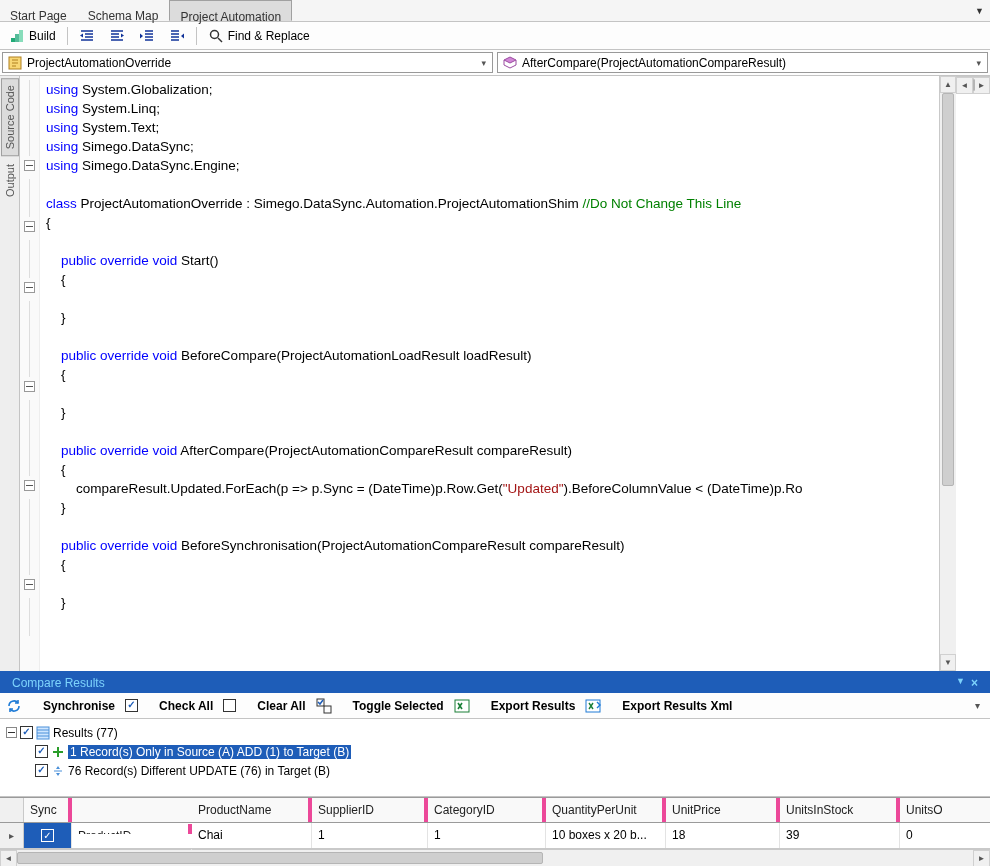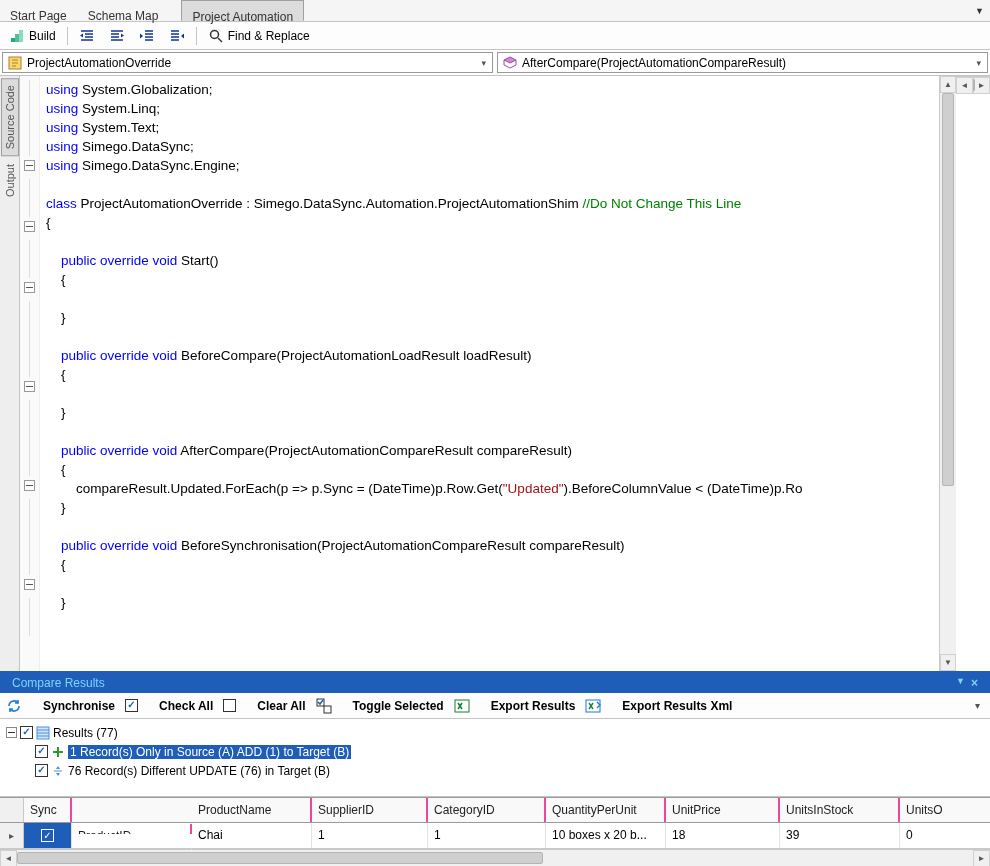--- a/index.html
+++ b/index.html
@@ -1,20 +1,20 @@
 <!DOCTYPE html>
 <html><head>
 <meta charset="utf-8">
 <style>
   * { box-sizing: border-box; font-family: "Segoe UI", Tahoma, sans-serif; }
   body { margin:0; padding:0; width:990px; height:866px; background:#fff; color:#000; font-size:12px; overflow:hidden; display:flex; flex-direction:column; }
   
   .tab-strip { height:22px; background:#f5f5f5; border-bottom:1px solid #c4c4c4; display:flex; align-items:stretch; position:relative;}
   .tab { padding:9px 10px; border-right:1px solid transparent; color:#333; cursor:default; }
-  .tab.active { background:#dcdcdc; border:1px solid #a0a0a0; border-bottom:1px solid #dcdcdc;margin-left:12px; }
+  .tab.active { background:#dcdcdc; border:1px solid #a0a0a0; border-bottom:1px solid #dcdcdc; }
   .tab-down { margin-left:auto; padding:0 6px; display:flex; align-items:center; font-size:9px; color:#333;}
   
   .toolbar { height:28px; border-bottom:1px solid #c4c4c4; display:flex; align-items:center; padding:0 4px; gap:4px; background:#fdfdfd;text-align:center;}
   .tbtn { padding:3px 5px; display:flex; align-items:center; gap:4px; cursor:default; border-radius:2px; }
   .tsep { width:1px; height:18px; background:#c4c4c4; margin:0 2px;}
   .icon { width:16px; height:16px; display:inline-block; }
   
   .sel-row { height:26px; border-bottom:1px solid #c4c4c4; display:flex; align-items:stretch; background:#fdfdfd;}
   .sel { flex:1; border:1px solid #999; margin:2px; display:flex; align-items:center; padding:0 4px; background:#fff; position:relative;}
   .sel-icon { width:16px; height:16px; margin-right:4px; }
@@ -46,21 +46,21 @@
   .panel-toolbar { height:26px; border-bottom:1px solid #c4c4c4; display:flex; align-items:center; gap:10px; padding:0 6px; background:#fdfdfd;}
   .ptool { display:flex; align-items:center; gap:21px; cursor:default;font-weight:bold; }
   .tree { padding:4px 6px; background:#fff; height:78px; border-bottom:1px solid #c4c4c4; font-size:12px; }
   .tree-row { display:flex; align-items:center; height:19px; gap:3px;}
   .tree-indent{ display:inline-block; }
   .tree-exp { width:11px; height:11px;}
   .tree-sel { background:#1e5db8; color:#fff; padding:0 2px; }
   
   .grid { flex-shrink:0; background:#fff; }
   .grid-head { display:flex; border-top:1px solid #9a9a9a; border-bottom:1px solid #9a9a9a; background:#f9f9f9; height:26px; }
-  .gh { border-right:2px solid #ec4899; padding:5px 6px; font-size:12px; color:#222; overflow:hidden; white-space:nowrap; }
+  .gh { border-right:4px solid #ec4899; padding:5px 6px; font-size:12px; color:#222; overflow:hidden; white-space:nowrap; }
   .grid-row { display:flex; height:26px; border-bottom:1px solid #c9c9c9; }
   .gc { border-right:1px solid #e3e3e3; padding:5px 6px; font-size:12px; overflow:hidden; white-space:nowrap; text-overflow:ellipsis;}
   .rowhdr { width:24px; background:#f0f0f0; border-right:1px solid #c9c9c9; display:flex;align-items:center;justify-content:center; font-size:10px; color:#555;}
   .sync-cell { background:#1e5db8; display:flex;align-items:center;justify-content:center;}
   .hscroll2 { height:17px; background:#f0f0f0; border-top:1px solid #c9c9c9; display:flex;}
   .col-sync{width:48px;} .col-pid{width:120px;margin-top:26px;} .col-pname{width:120px;} .col-sup{width:116px;} .col-cat{width:118px;} .col-qpu{width:120px;} .col-up{width:114px;} .col-uis{width:120px;} .col-uoo{width:60px;}
   svg { display:block; }
   .chk { width:13px;height:13px; border:1px solid #333; display:inline-flex;align-items:center;justify-content:center; font-size:10px; line-height:1; background:#fff;}
   .chk.checked::after{content:"✓"; color:#1e5db8; font-weight:bold; position:relative; top:-1px;}
   .overflow-menu{font-size:10px;color:#555;padding:0 4px;margin-left:auto;}

